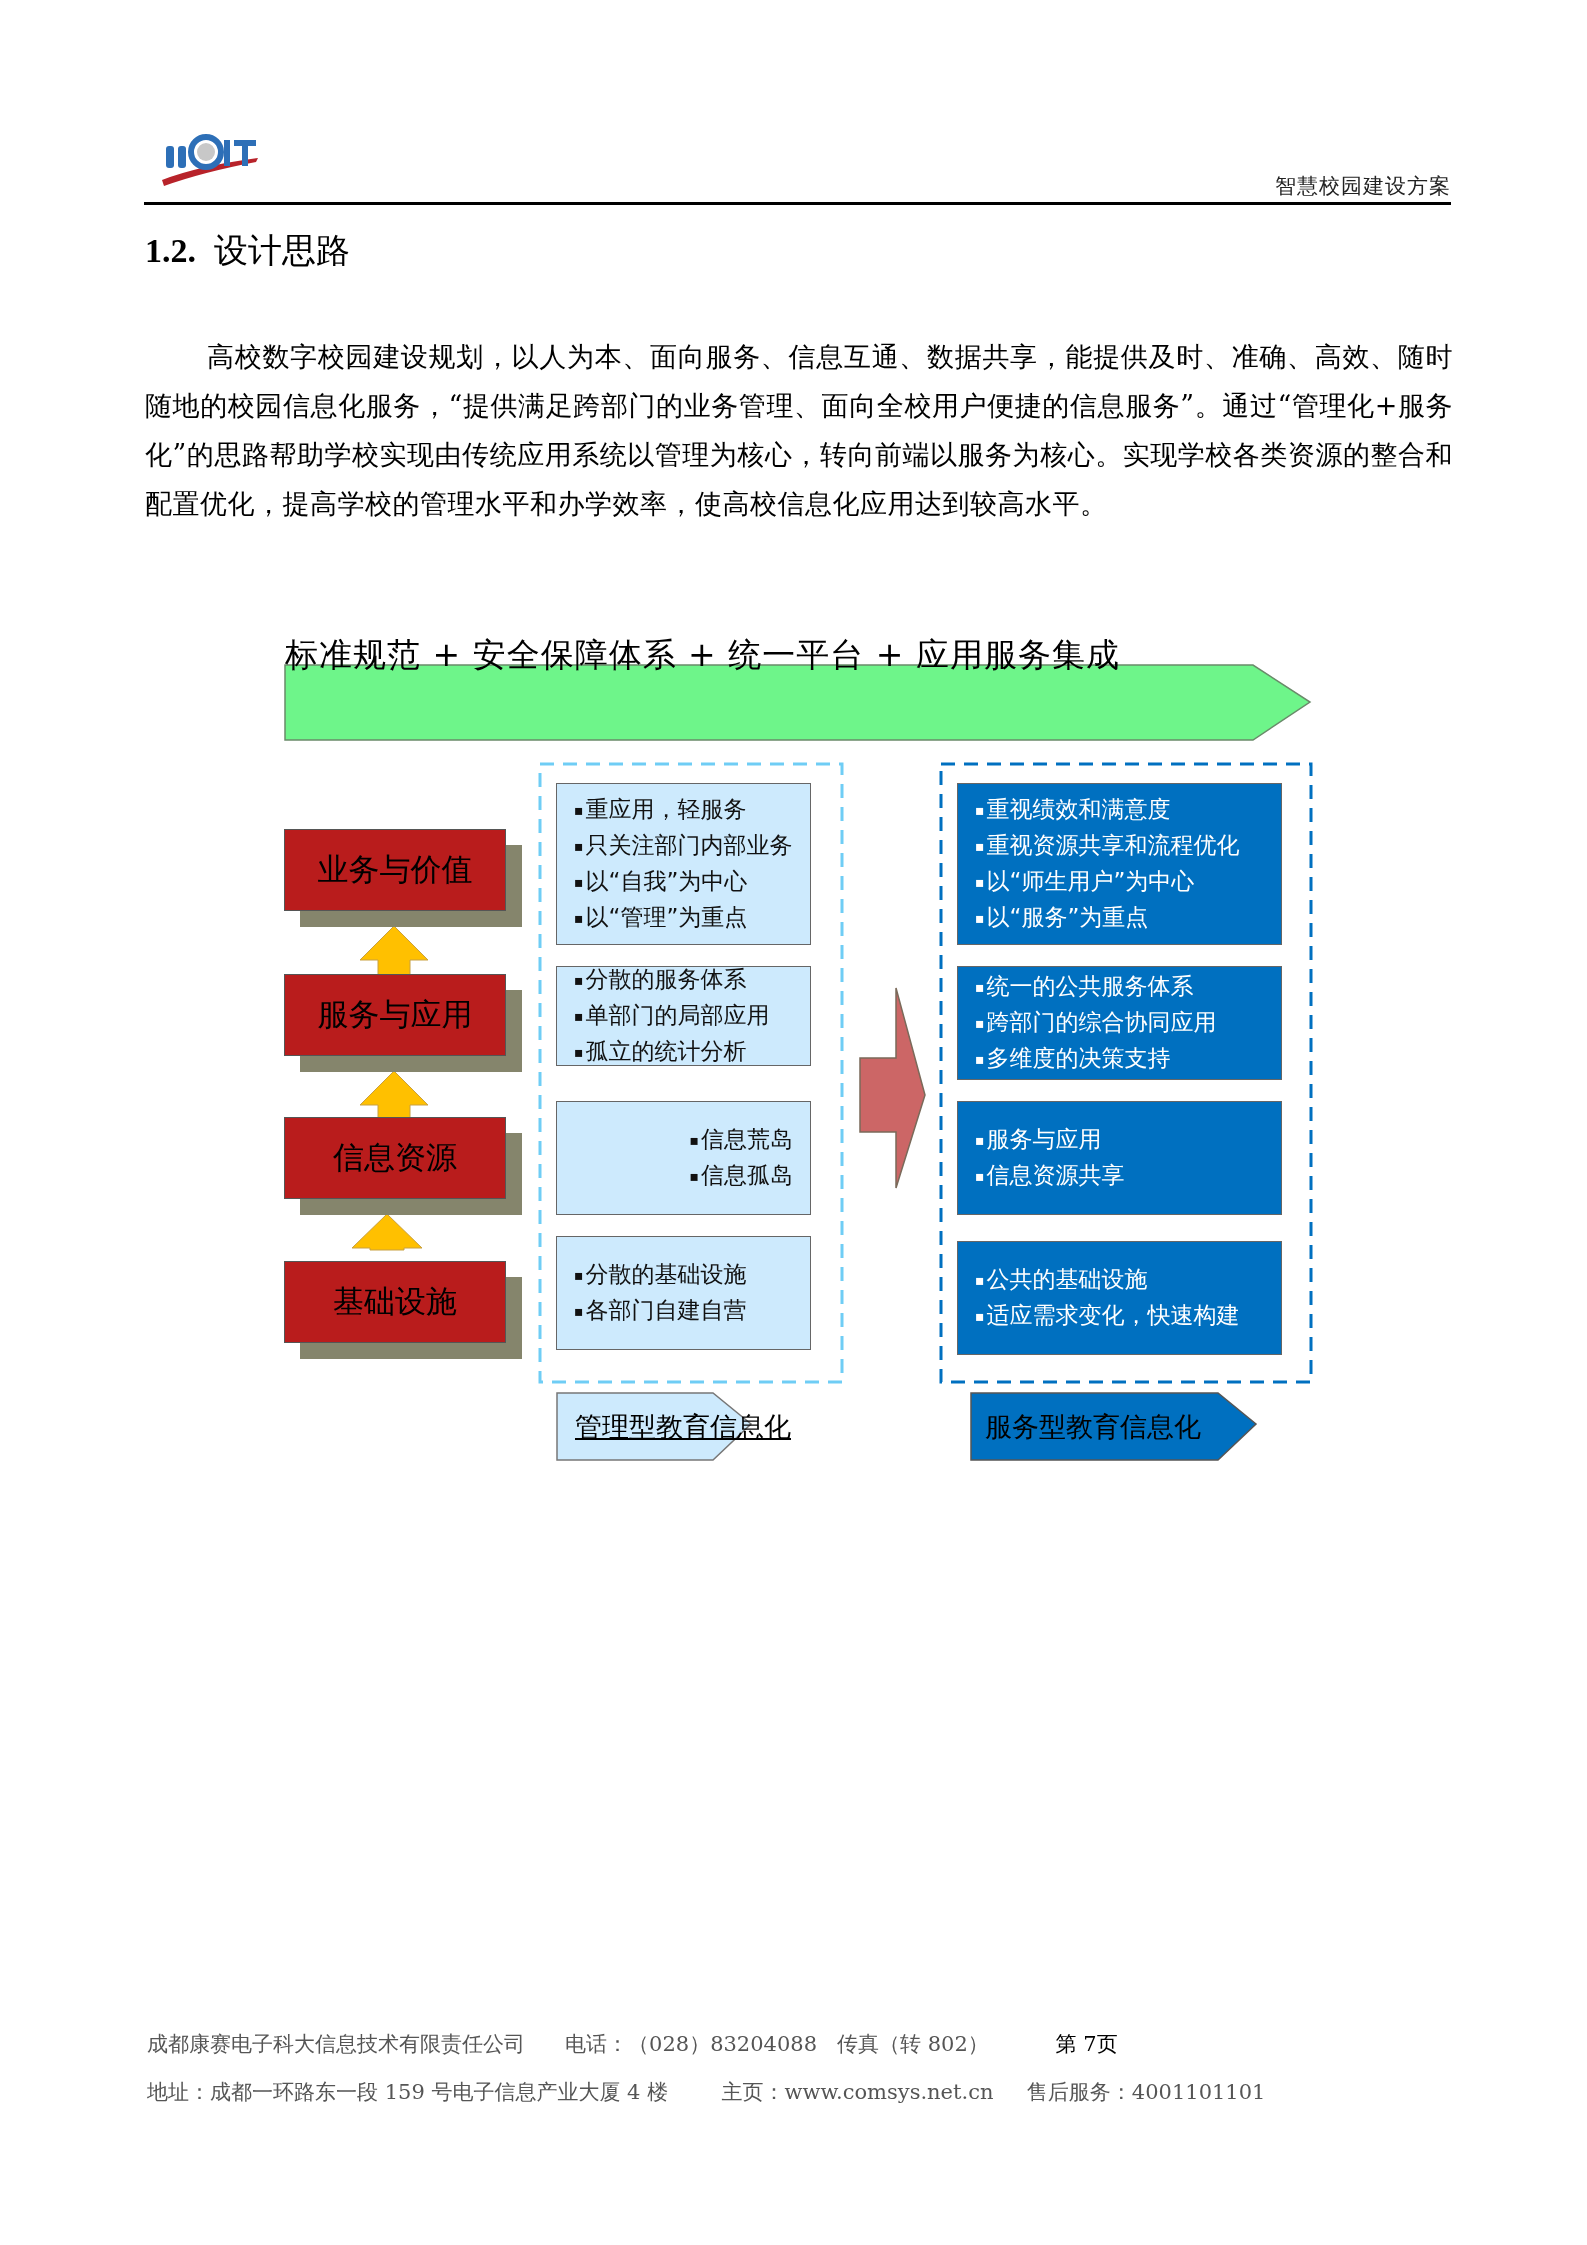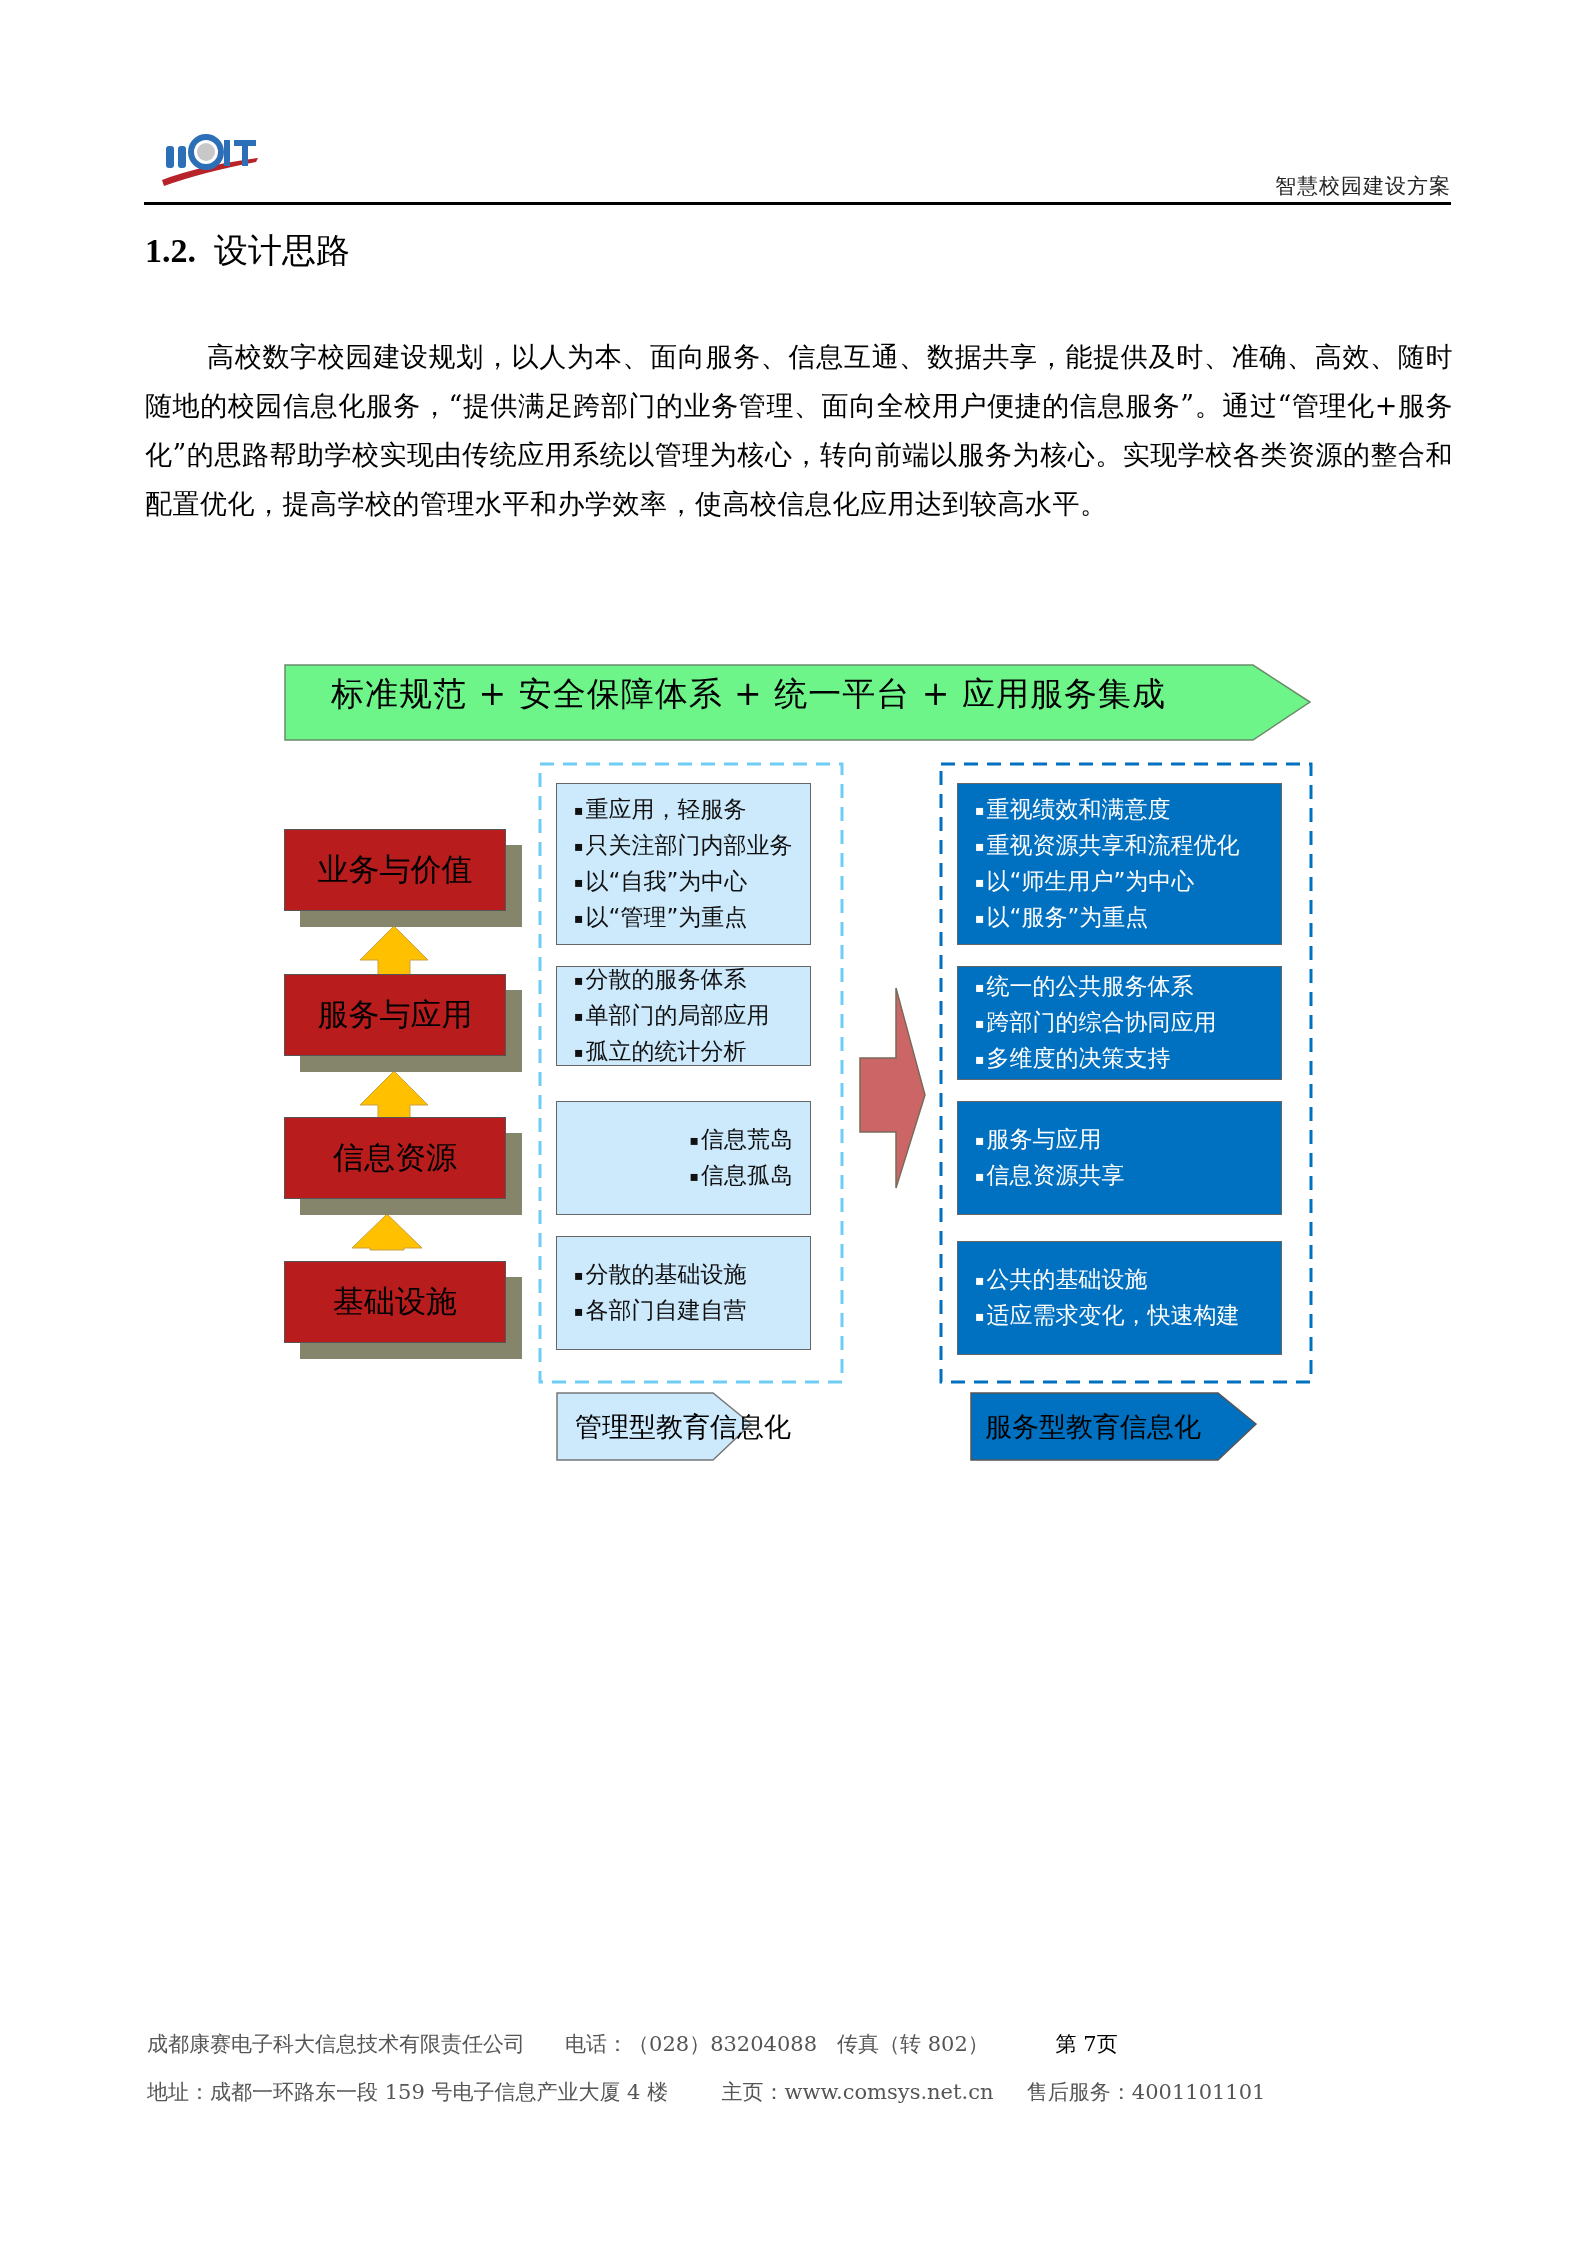--- a/index.html
+++ b/index.html
@@ -17,22 +17,22 @@
   .heading .num { font-family: "Liberation Serif", serif; font-weight: bold; margin-right: 18px; }
   .heading .txt { font-weight: normal; }
 
   
   .para { left: 145px; top: 332px; width: 1308px; font-size: 27px; line-height: 49px;
           text-indent: 62px; text-align: justify; letter-spacing: 0.5px; }
 
   
   .diagram { left: 0; top: 0; width: 1587px; height: 1500px; }
 
-  .banner-text { left: 285px; top: 672px; width: 900px; font-size: 33px;
-                 font-family: "DejaVu Sans", sans-serif; letter-spacing: 1px; padding-left: 46px; }
+  .banner-text { left: 285px; top: 633px; width: 900px; font-size: 33px;
+                 font-family: "DejaVu Sans", sans-serif; letter-spacing: 1px; }
 
   .green-box { position: absolute; width: 220px; height: 80px; background: #b91c1c;
                border: 1.5px solid #555; box-shadow: 16px 16px 0 #85856c;
                display: flex; align-items: center; justify-content: center;
                font-family: "DejaVu Sans", sans-serif; font-size: 31px; }
 
   .list-box { position: absolute; width: 255px; border: 1.5px solid #666;
               box-sizing: border-box; padding: 10px 17px;
               display: flex; flex-direction: column; justify-content: center;
               font-family: "DejaVu Sans", sans-serif; font-size: 23px; line-height: 35px; }
@@ -131,17 +131,17 @@
 </div>
 <div class="list-box dark" style="left:957px; top:1101px; height:114px;">
   <div class="item">服务与应用</div>
   <div class="item">信息资源共享</div>
 </div>
 <div class="list-box dark" style="left:957px; top:1241px; height:114px;">
   <div class="item">公共的基础设施</div>
   <div class="item">适应需求变化，快速构建</div>
 </div>
 
-<div class="pent-label" style="left:575px; top:1409px;">管理型教育信息化</div>
+<div class="pent-label" style="left:575px; top:1409px;text-decoration:underline;">管理型教育信息化</div>
 <div class="pent-label" style="left:985px; top:1409px;">服务型教育信息化</div>
 
 <div class="abs footer" style="top:2030px;"><span>成都康赛电子科大信息技术有限责任公司</span>      <span>电话：（028）83204088   传真（转 802）</span>          <span class="pg">第 7页</span></div>
 <div class="abs footer" style="top:2078px;"><span>地址：成都一环路东一段 159 号电子信息产业大厦 4 楼</span>        <span>主页：www.comsys.net.cn</span>     <span>售后服务：4001101101</span></div>
 
 </body></html>

